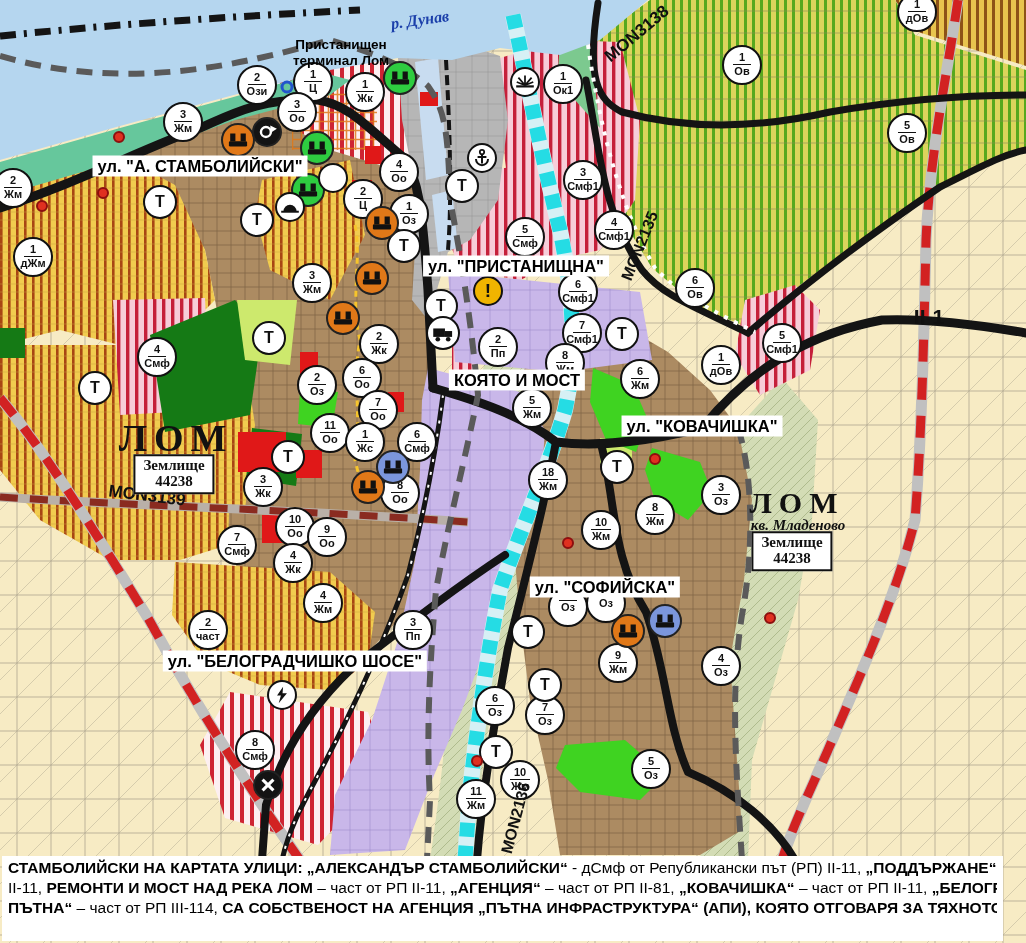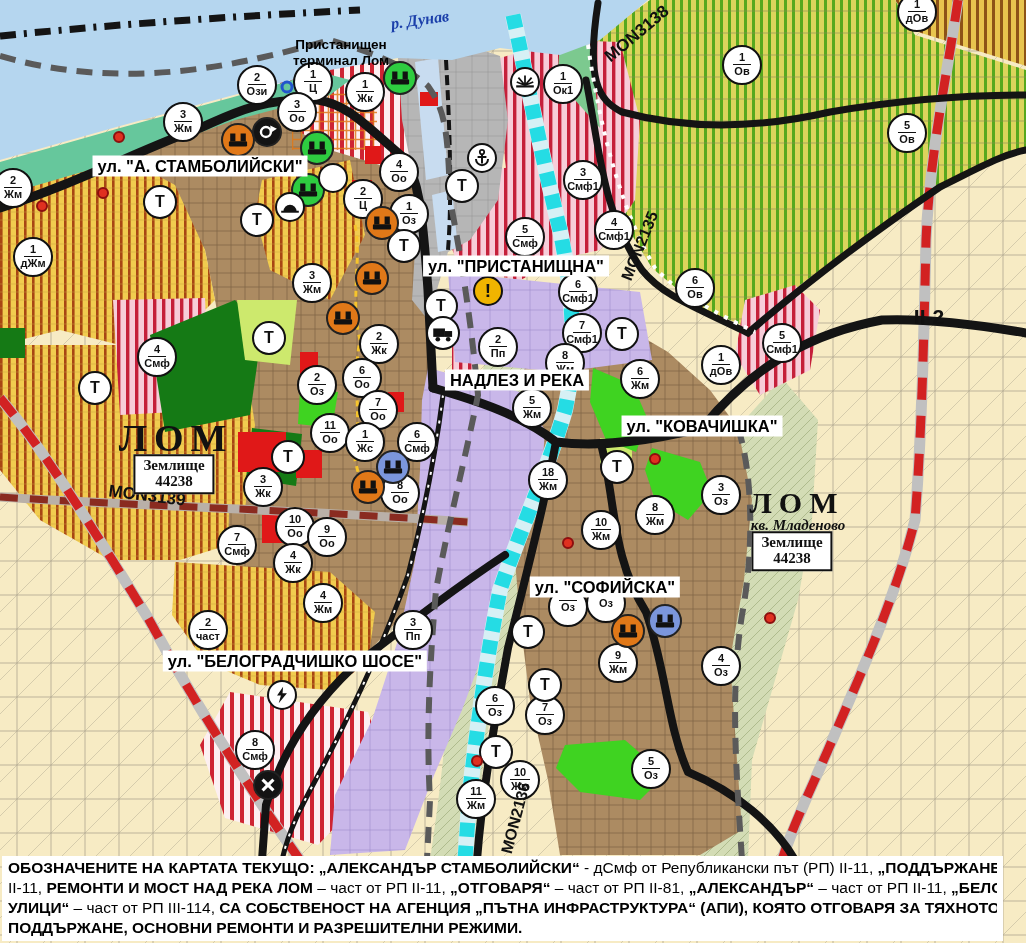--- a/index.html
+++ b/index.html
@@ -556,40 +556,39 @@
       <div class="red-dot pos" style="left: 119px; top: 137px;"></div>
       <div class="red-dot pos" style="left: 103px; top: 193px;"></div>
       <div class="red-dot pos" style="left: 42px; top: 206px;"></div>
       <div class="red-dot pos" style="left: 655px; top: 459px;"></div>
       <div class="red-dot pos" style="left: 568px; top: 543px;"></div>
       <div class="red-dot pos" style="left: 477px; top: 761px;"></div>
       <div class="red-dot pos" style="left: 770px; top: 618px;"></div>
       <div class="blue-ring pos" style="left: 287px; top: 87px;"></div>
       <div class="street-label pos" style="left: 200px; top: 166px;">ул. "А. СТАМБОЛИЙСКИ"</div>
       <div class="street-label pos" style="left: 516px; top: 266px;">ул. "ПРИСТАНИЩНА"</div>
-      <div class="street-label pos" style="left: 517px; top: 380px;">НАДЛЕЗ И РЕКА</div>
+      <div class="street-label pos" style="left: 517px; top: 380px;">КОЯТО И МОСТ</div>
       <div class="street-label pos" style="left: 702px; top: 426px;">ул. "КОВАЧИШКА"</div>
       <div class="street-label pos" style="left: 605px; top: 587px;">ул. "СОФИЙСКА"</div>
       <div class="street-label pos" style="left: 295px; top: 661px;">ул. "БЕЛОГРАДЧИШКО ШОСЕ"</div>
       <div class="road-label pos" style="left: 147px; top: 496px; font-size: 17px; transform: translate(-50%, -50%) rotate(7deg);">MON3139</div>
       <div class="road-label pos" style="left: 637px; top: 34px; font-size: 17px; transform: translate(-50%, -50%) rotate(-40deg);">MON3138</div>
       <div class="road-label pos" style="left: 640px; top: 246px; font-size: 16px; transform: translate(-50%, -50%) rotate(-68deg);">MON2135</div>
       <div class="road-label pos" style="left: 516px; top: 818px; font-size: 16px; transform: translate(-50%, -50%) rotate(-75deg);">MON2136</div>
-      <div class="road-label pos" style="left: 929px; top: 317px; font-size: 21px; transform: translate(-50%, -50%) rotate(0deg);">II-2</div>
+      <div class="road-label pos" style="left: 929px; top: 317px; font-size: 21px; transform: translate(-50%, -50%) rotate(0deg);">II-1</div>
       <div class="river-label pos" style="left: 420px; top: 20px; font-size: 16px; transform: translate(-50%, -50%) rotate(-8deg);">р. Дунав</div>
       <div class="terminal-label pos" style="left: 341px; top: 53px;">Пристанищен
 терминал Лом</div>
       <div class="city-label pos" style="left: 176px; top: 438px; font-size: 38px;">ЛОМ</div>
       <div class="land-box pos" style="left: 174px; top: 474px;">Землище
 44238</div>
       <div class="city-label pos" style="left: 797px; top: 503px; font-size: 30px;">ЛОМ</div>
       <div class="sub-label pos" style="left: 798px; top: 525px; font-size: 15px;">кв. Младеново</div>
       <div class="land-box pos" style="left: 792px; top: 551px;">Землище
 44238</div>
     </div>
 
   <div id="caption">
-      <div class="cap-line"><span class="b">ОБОЗНАЧЕНИТЕ НА КАРТАТА ТЕКУЩО: „АЛЕКСАНДЪР СТАМБОЛИЙСКИ“</span><span> - дСмф от Републикански път (РП) II-11, </span><span class="b">„ПОДДЪРЖАНЕ“</span><span> – част от РП</span></div>
-      <div class="cap-line"><span>II-11, </span><span class="b">РЕМОНТИ И МОСТ НАД РЕКА ЛОМ</span><span> – част от РП II-11, </span><span class="b">„ОТГОВАРЯ“</span><span> – част от РП II-81, </span><span class="b">„АЛЕКСАНДЪР“</span><span> – част от РП II-11, </span><span class="b">„БЕЛОГРАДЧИШКО</span></div>
-      <div class="cap-line"><span class="b">УЛИЦИ“</span><span> – част от РП III-114, </span><span class="b">СА СОБСТВЕНОСТ НА АГЕНЦИЯ „ПЪТНА ИНФРАСТРУКТУРА“ (АПИ), КОЯТО ОТГОВАРЯ ЗА ТЯХНОТО ТЕКУЩО</span></div>
-      <div class="cap-line"><span class="b">ПОДДЪРЖАНЕ, ОСНОВНИ РЕМОНТИ И РАЗРЕШИТЕЛНИ РЕЖИМИ.</span></div>
+      <div class="cap-line"><span class="b">СТАМБОЛИЙСКИ НА КАРТАТА УЛИЦИ: „АЛЕКСАНДЪР СТАМБОЛИЙСКИ“</span><span> - дСмф от Републикански път (РП) II-11, </span><span class="b">„ПОДДЪРЖАНЕ“</span><span> – част от РП</span></div>
+      <div class="cap-line"><span>II-11, </span><span class="b">РЕМОНТИ И МОСТ НАД РЕКА ЛОМ</span><span> – част от РП II-11, </span><span class="b">„АГЕНЦИЯ“</span><span> – част от РП II-81, </span><span class="b">„КОВАЧИШКА“</span><span> – част от РП II-11, </span><span class="b">„БЕЛОГРАДЧИШКО</span></div>
+      <div class="cap-line"><span class="b">ПЪТНА“</span><span> – част от РП III-114, </span><span class="b">СА СОБСТВЕНОСТ НА АГЕНЦИЯ „ПЪТНА ИНФРАСТРУКТУРА“ (АПИ), КОЯТО ОТГОВАРЯ ЗА ТЯХНОТО ТЕКУЩО</span></div>
     </div>
 </div>
 
 </body></html>

